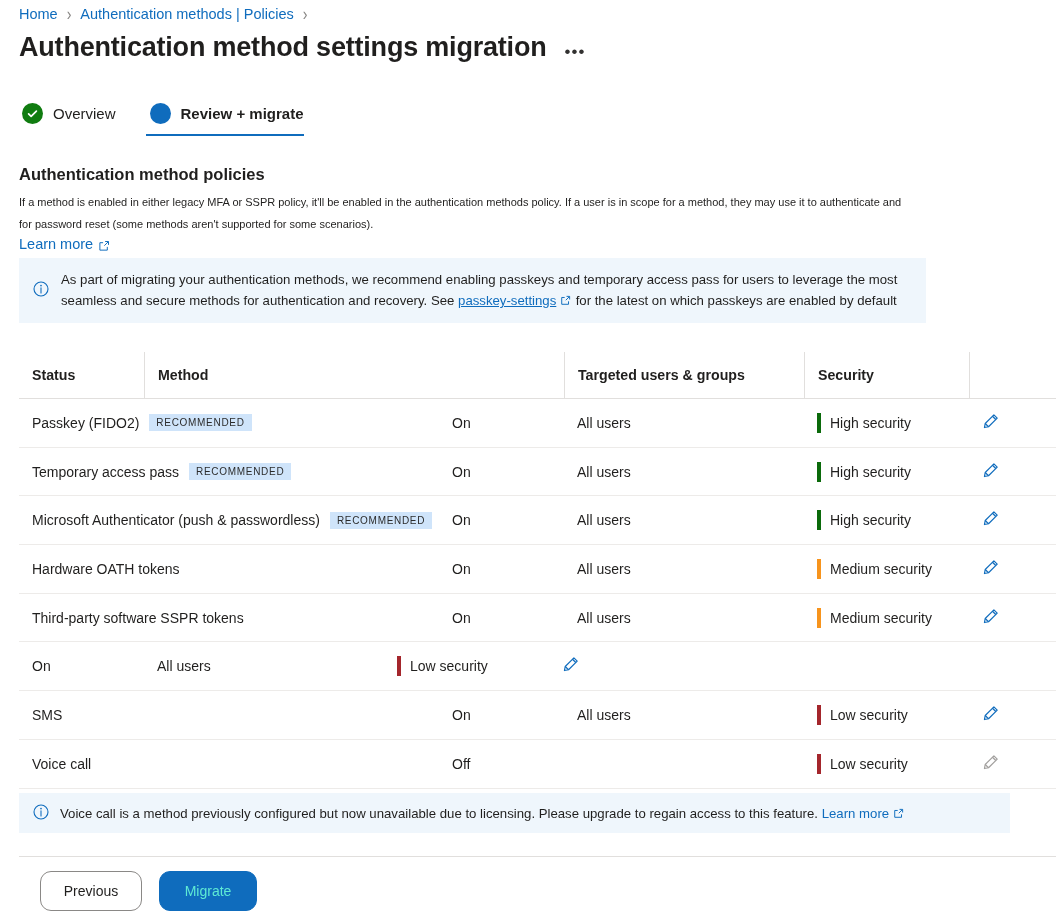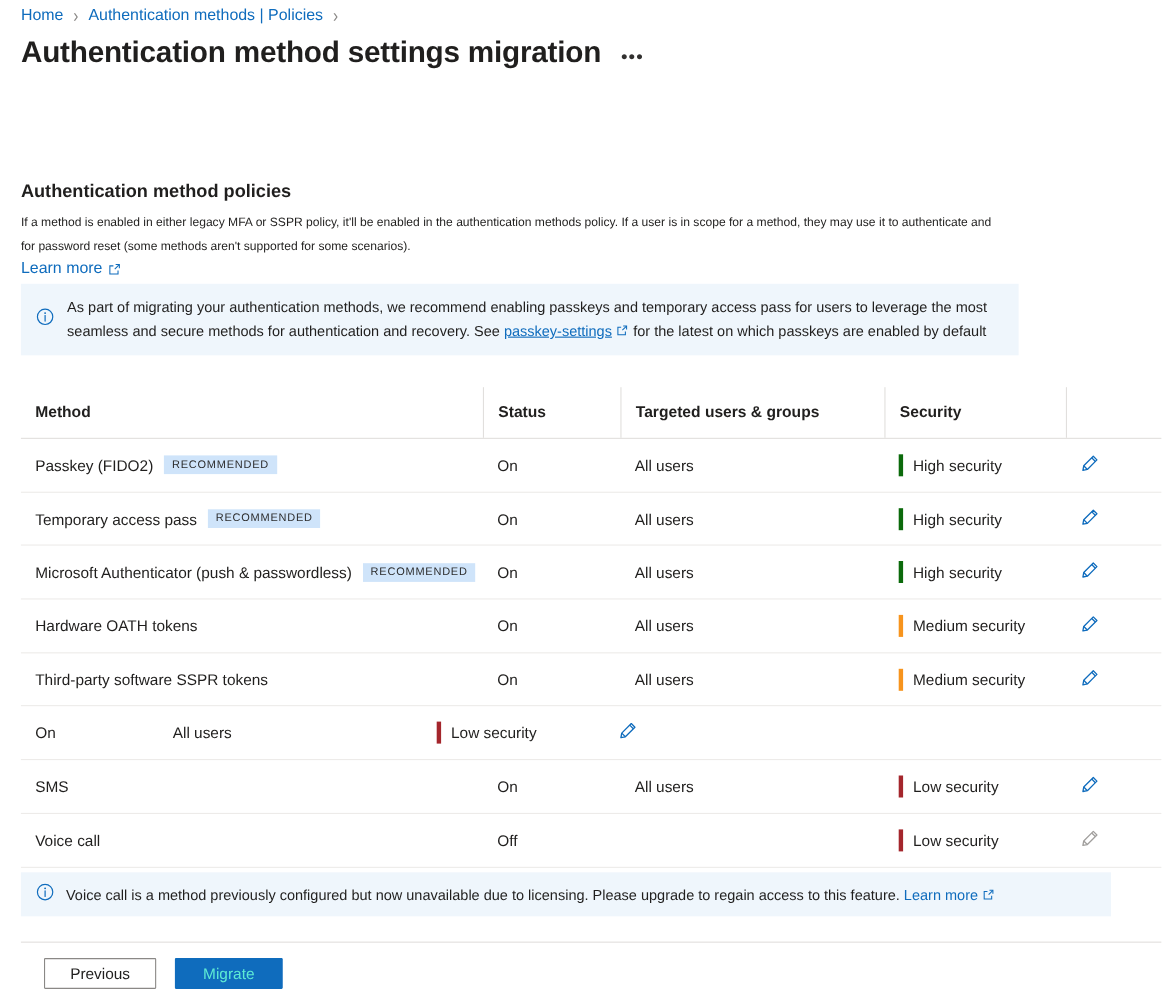--- a/index.html
+++ b/index.html
@@ -148,24 +148,24 @@
     position: absolute; left: 19px; top: 856px;
     width: 1037px; height: 1px; background: #e1dfdd;
   }
 
   
   .footer {
     position: absolute; left: 40px; top: 871px;
     display: flex; align-items: center; gap: 17px;
   }
   .btn {
-    height: 28px; min-width: 102px;
+    height: 40px; min-width: 102px;
     font-size: 14px; font-family: "Liberation Sans", sans-serif;
     display: inline-flex; align-items: center; justify-content: center;
-    cursor: pointer; border-radius: 1px; padding: 0 14px;
+    cursor: pointer; border-radius: 11px; padding: 0 14px;
   }
   .btn-secondary {
     background: #ffffff; border: 1px solid #8a8886; color: #201f1e;
   }
   .btn-primary {
     background: #0f6cbd; border: 1px solid #0f6cbd; color: #5eead4;
     min-width: 98px;
   }
 </style>
 </head>
@@ -178,20 +178,34 @@
     <span class="crumb-sep">›</span>
     <span class="crumb-link">Authentication methods | Policies</span>
     <span class="crumb-sep">›</span>
   </div>
 
   <div class="title-row">
     <span class="page-title">Authentication method settings migration</span>
     <span class="ellipsis-btn">•••</span>
   </div>
 
+  <div class="tabs">
+    <div class="tab">
+      <span class="step-dot done">
+        <svg width="13" height="13" viewBox="0 0 16 16" aria-hidden="true">
+          <path d="M3.2 8.4L6.3 11.5L12.8 5" fill="none" stroke="#ffffff" stroke-width="2.1" stroke-linecap="round" stroke-linejoin="round"></path>
+        </svg>
+      </span>
+      <span class="tab-label">Overview</span>
+    </div>
+    <div class="tab active">
+      <span class="step-dot current"></span>
+      <span class="tab-label">Review + migrate</span>
+    </div>
+  </div>
 
   <div class="section-head">Authentication method policies</div>
   <div class="section-desc">If a method is enabled in either legacy MFA or SSPR policy, it'll be enabled in the authentication methods policy. If a user is in scope for a method, they may use it to authenticate and for password reset (some methods aren't supported for some scenarios).</div>
 
   <div class="learn-more-row">
     <span>Learn more</span>
     <span class="ext-ico">
       <svg width="12" height="12" viewBox="0 0 16 16" aria-hidden="true">
         <path d="M9.5 2h4.5v4.5" fill="none" stroke="#0f6cbd" stroke-width="1.3"></path>
         <path d="M13.6 2.4L8.4 7.6" fill="none" stroke="#0f6cbd" stroke-width="1.3"></path>
@@ -217,22 +231,22 @@
           <path d="M13.6 2.4L8.4 7.6" fill="none" stroke="#0f6cbd" stroke-width="1.4"></path>
           <path d="M12.4 9.2v4.3H2.5V3.6h4.3" fill="none" stroke="#0f6cbd" stroke-width="1.4"></path>
         </svg>
       </span>
       <span>for the latest on which passkeys are enabled by default</span>
     </div>
   </div>
 
   <div class="tbl">
     <div class="thead">
+      <div class="th col-status">Status</div>
       <div class="th col-method">Method</div>
-      <div class="th col-status">Status</div>
       <div class="th col-targeted">Targeted users &amp; groups</div>
       <div class="th col-security">Security</div>
       <div class="th col-edit"></div>
     </div>
     <div id="tbody">
         <div class="trow">
           <div class="td col-method method-cell">
             <span>Passkey (FIDO2)</span>
             <span class="badge">RECOMMENDED</span>
           </div>

